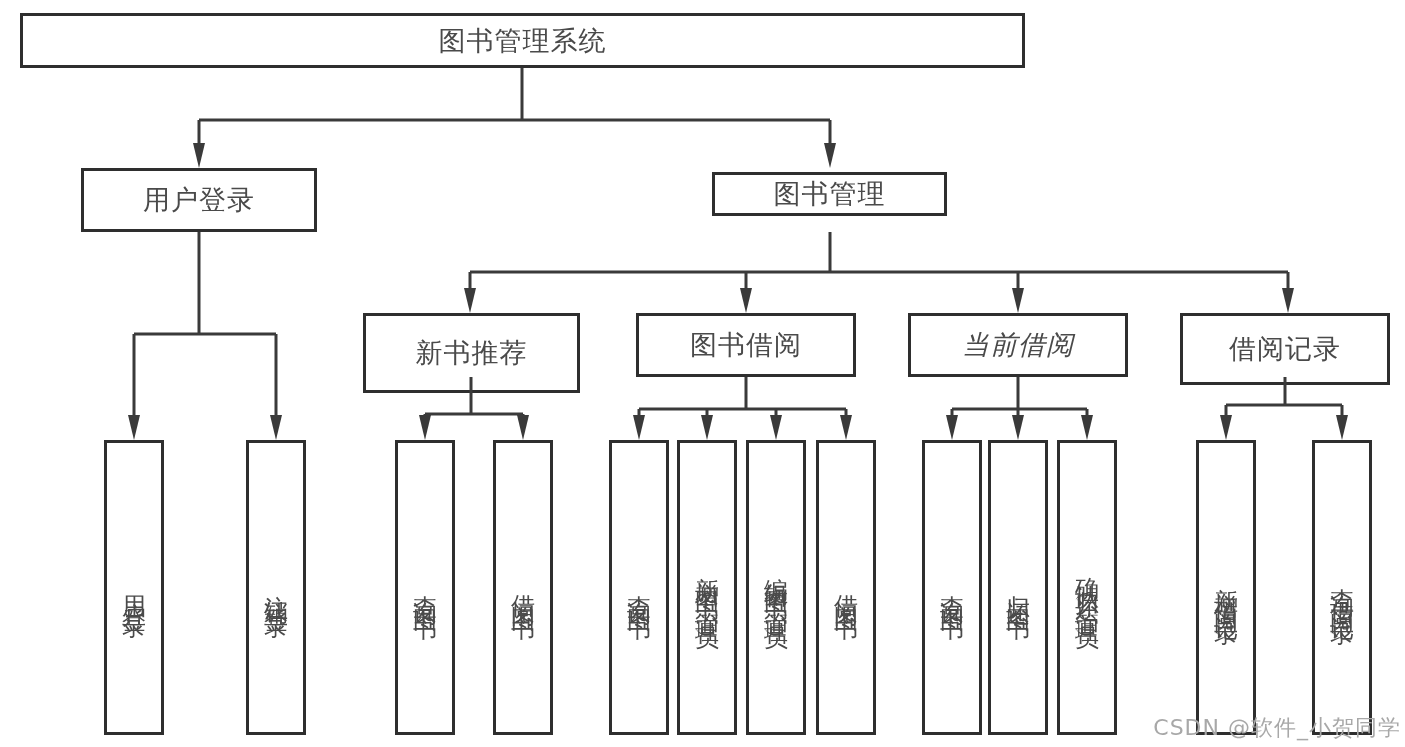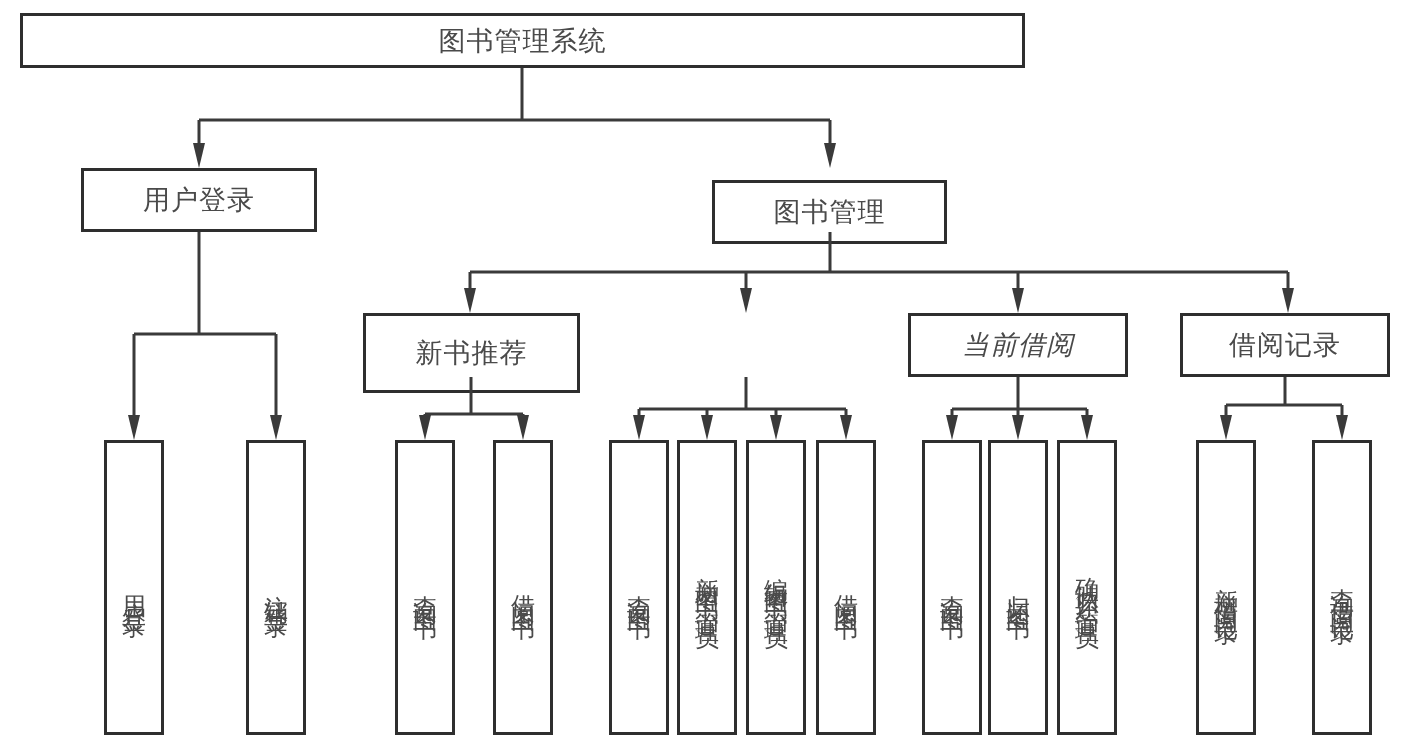--- a/index.html
+++ b/index.html
@@ -67,37 +67,39 @@
       <polygon points="1018,440 1012,415 1024,415"></polygon>
       <polygon points="1087,440 1081,415 1093,415"></polygon>
       <polygon points="1226,440 1220,415 1232,415"></polygon>
       <polygon points="1342,440 1336,415 1348,415"></polygon>
     </g>
   </svg>
 
   <div class="node hbox" style="left:20px;top:13px;width:1005px;height:55px;">图书管理系统</div>
 
   <div class="node hbox" style="left:81px;top:168px;width:236px;height:64px;">用户登录</div>
-  <div class="node hbox" style="left:712px;top:180px;width:235px;height:64px;">图书管理</div>
+  <div class="node hbox" style="left:712px;top:172px;width:235px;height:44px;">图书管理</div>
 
   <div class="node hbox" style="left:363px;top:313px;width:217px;height:80px;">新书推荐</div>
+  <div class="node hbox" style="left:636px;top:313px;width:220px;height:64px;">图书借阅</div>
   <div class="node hbox" style="left:908px;top:313px;width:220px;height:64px;font-style:italic;">当前借阅</div>
-  <div class="node hbox" style="left:1180px;top:313px;width:210px;height:64px;">借阅记录</div>
+  <div class="node hbox" style="left:1180px;top:313px;width:210px;height:72px;">借阅记录</div>
 
   <div class="node vbox" style="left:104px;top:440px;width:60px;height:295px;">用户登录</div>
   <div class="node vbox" style="left:246px;top:440px;width:60px;height:295px;">注销登录</div>
 
   <div class="node vbox" style="left:395px;top:440px;width:60px;height:295px;">查询图书</div>
   <div class="node vbox" style="left:493px;top:440px;width:60px;height:295px;">借阅图书</div>
 
   <div class="node vbox" style="left:609px;top:440px;width:60px;height:295px;">查询图书</div>
   <div class="node vbox" style="left:677px;top:440px;width:60px;height:295px;">新增图书（管理员）</div>
   <div class="node vbox" style="left:746px;top:440px;width:60px;height:295px;">编辑图书（管理员）</div>
   <div class="node vbox" style="left:816px;top:440px;width:60px;height:295px;">借阅图书</div>
 
   <div class="node vbox" style="left:922px;top:440px;width:60px;height:295px;">查询图书</div>
   <div class="node vbox" style="left:988px;top:440px;width:60px;height:295px;">归还图书</div>
   <div class="node vbox" style="left:1057px;top:440px;width:60px;height:295px;">确认归还（管理员）</div>
 
   <div class="node vbox" style="left:1196px;top:440px;width:60px;height:295px;">新增借阅记录</div>
   <div class="node vbox" style="left:1312px;top:440px;width:60px;height:295px;">查询借阅记录</div>
 
+  <div class="watermark">CSDN @软件_小贺同学</div>
 </div>
 
 </body></html>

